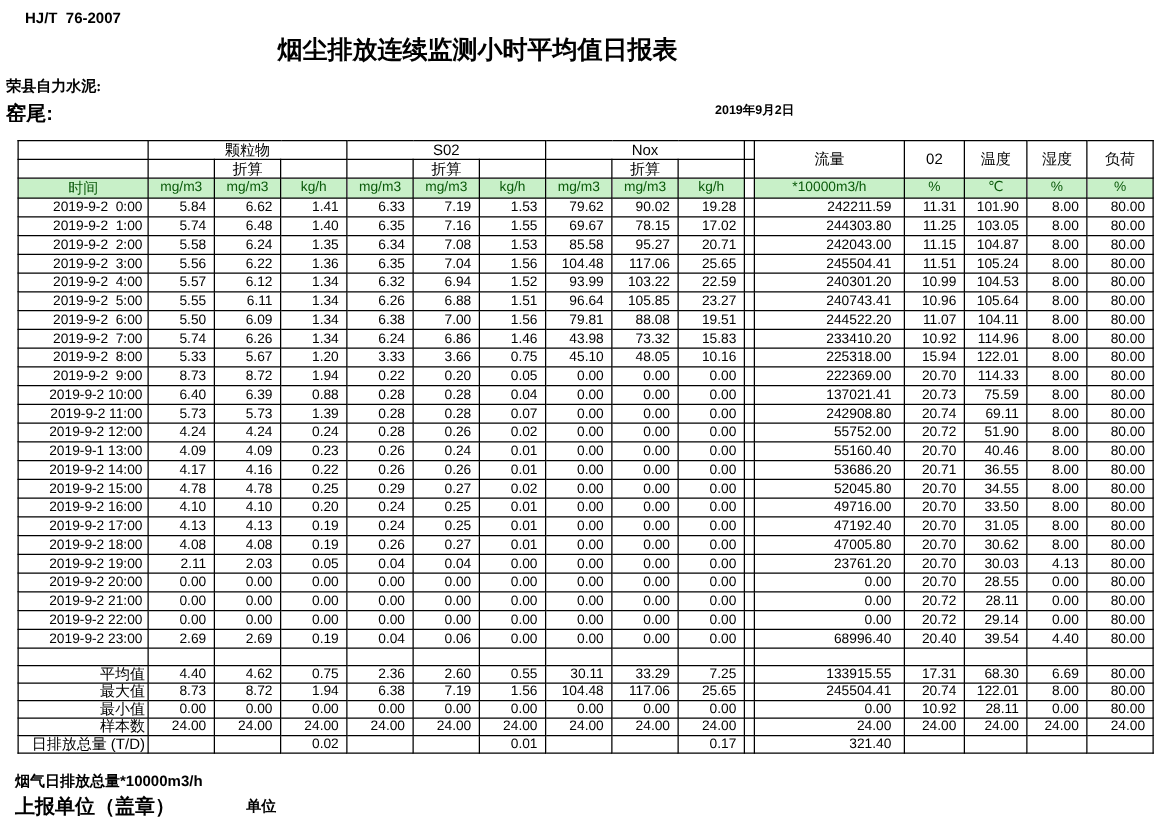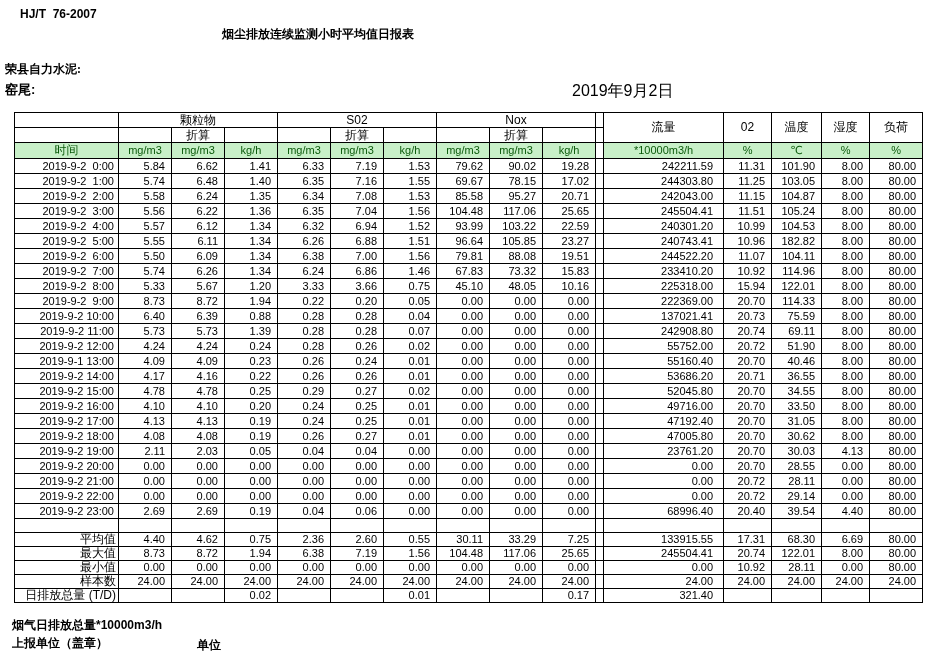--- a/index.html
+++ b/index.html
@@ -1,25 +1,25 @@
 <!DOCTYPE html>
 <html style="--header-bg: #c8f0c8; --header-text: #0b5a0b;"><head>
 <meta charset="utf-8">
 <style>
   html,body{margin:0;padding:0;background:#fff;}
   body{width:936px;height:657px;overflow:hidden;position:relative;
        font-family:"Liberation Sans","DejaVu Sans",sans-serif;color:#000;}
   .abs{position:absolute;white-space:pre;}
   #hjt{left:20px;top:7px;font-size:12px;font-weight:bold;}
-  #title{left:222px;top:26px;font-size:12px;font-weight:bold;}
+  #title{left:222px;top:26px;font-size:20px;font-weight:bold;}
   #company{left:5px;top:61px;font-size:12px;font-weight:bold;font-family:Liberation Serif, serif;}
-  #location{left:5px;top:81px;font-size:13px;font-weight:bold;}
-  #date{left:572px;top:81px;font-size:16px;font-weight:normal;}
+  #location{left:5px;top:81px;font-size:16px;font-weight:bold;}
+  #date{left:572px;top:81px;font-size:10px;font-weight:bold;}
   #note{left:12px;top:617px;font-size:12px;font-weight:bold;}
-  #report-unit{left:12px;top:635px;font-size:12px;font-weight:bold;}
+  #report-unit{left:12px;top:635px;font-size:16px;font-weight:bold;}
   #unit{left:197px;top:637px;font-size:12px;font-weight:bold;}
 
   #tbl-wrap{position:absolute;left:14px;top:112px;}
   table{border-collapse:collapse;table-layout:fixed;width:908px;font-size:11px;border-radius:32px;}
   td{border:1px solid #000;height:14px;line-height:13px;padding:0 6px 0 0;
      text-align:right;overflow:hidden;white-space:pre;font-size:11px;}
   thead td{text-align:center;padding:0;font-size:12px;}
   tr.grp-row td{height:14px;}
   tr.sub-row td{height:14px;}
   tr.units-row td{height:15px;background:var(--header-bg,#c8f0c8);
@@ -205,21 +205,21 @@
           <td>1.34</td>
           <td>6.26</td>
           <td>6.88</td>
           <td>1.51</td>
           <td>96.64</td>
           <td>105.85</td>
           <td>23.27</td>
           <td class="narrow"></td>
           <td class="flow">240743.41</td>
           <td>10.96</td>
-          <td>182.82</td>
+          <td>105.64</td>
           <td>8.00</td>
           <td>80.00</td>
         </tr>
         <tr>
           <td class="time">2019-9-2  6:00</td>
           <td>5.50</td>
           <td>6.09</td>
           <td>1.34</td>
           <td>6.38</td>
           <td>7.00</td>
@@ -235,21 +235,21 @@
           <td>80.00</td>
         </tr>
         <tr>
           <td class="time">2019-9-2  7:00</td>
           <td>5.74</td>
           <td>6.26</td>
           <td>1.34</td>
           <td>6.24</td>
           <td>6.86</td>
           <td>1.46</td>
-          <td>67.83</td>
+          <td>43.98</td>
           <td>73.32</td>
           <td>15.83</td>
           <td class="narrow"></td>
           <td class="flow">233410.20</td>
           <td>10.92</td>
           <td>114.96</td>
           <td>8.00</td>
           <td>80.00</td>
         </tr>
         <tr>

